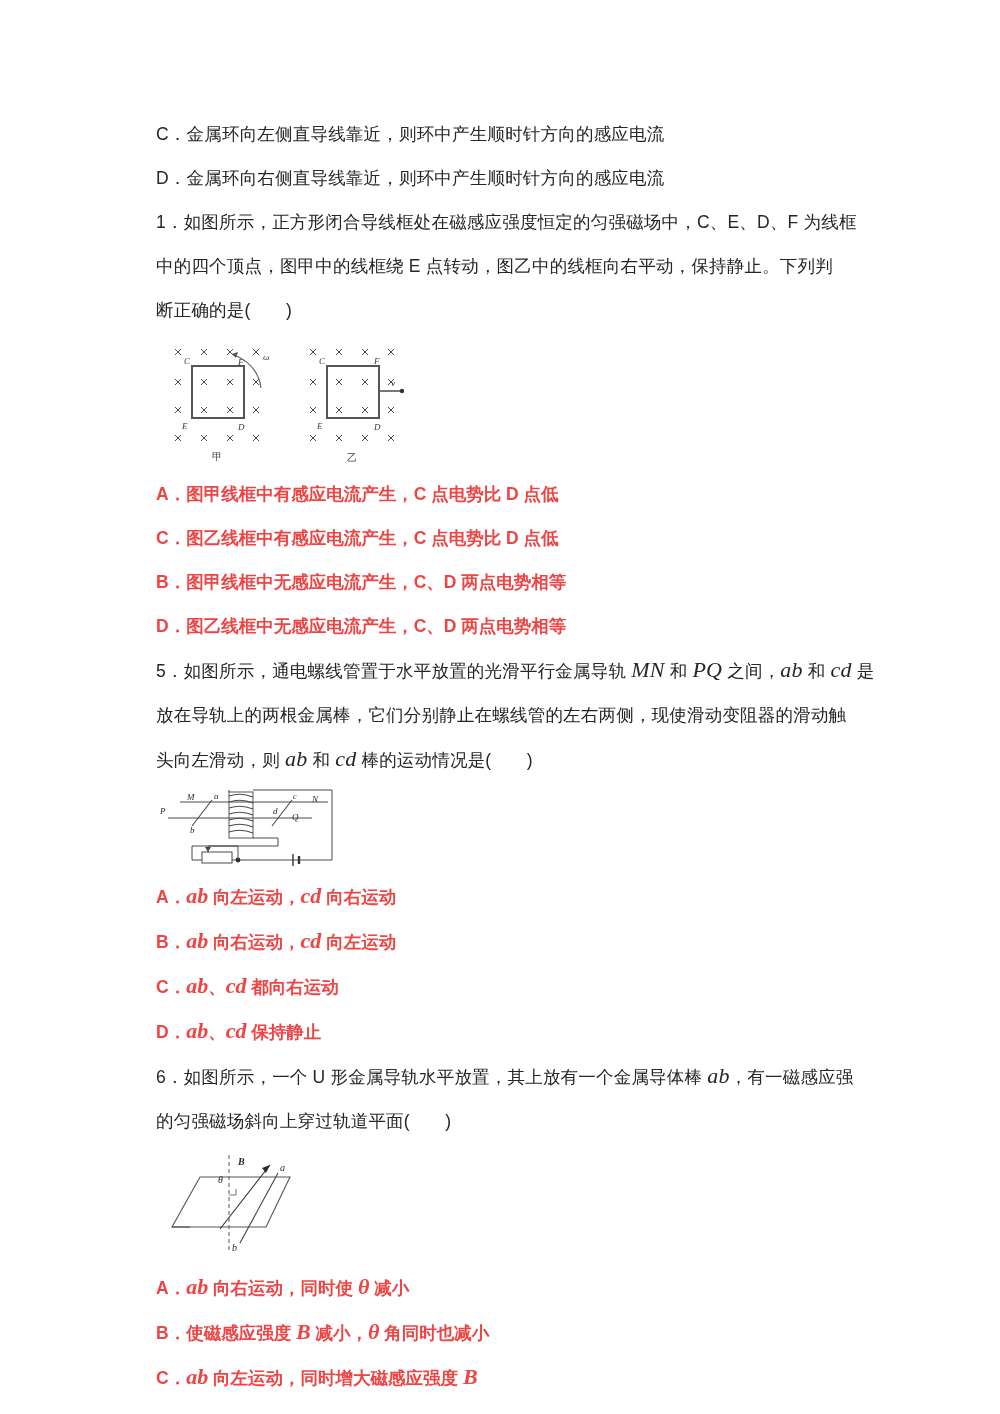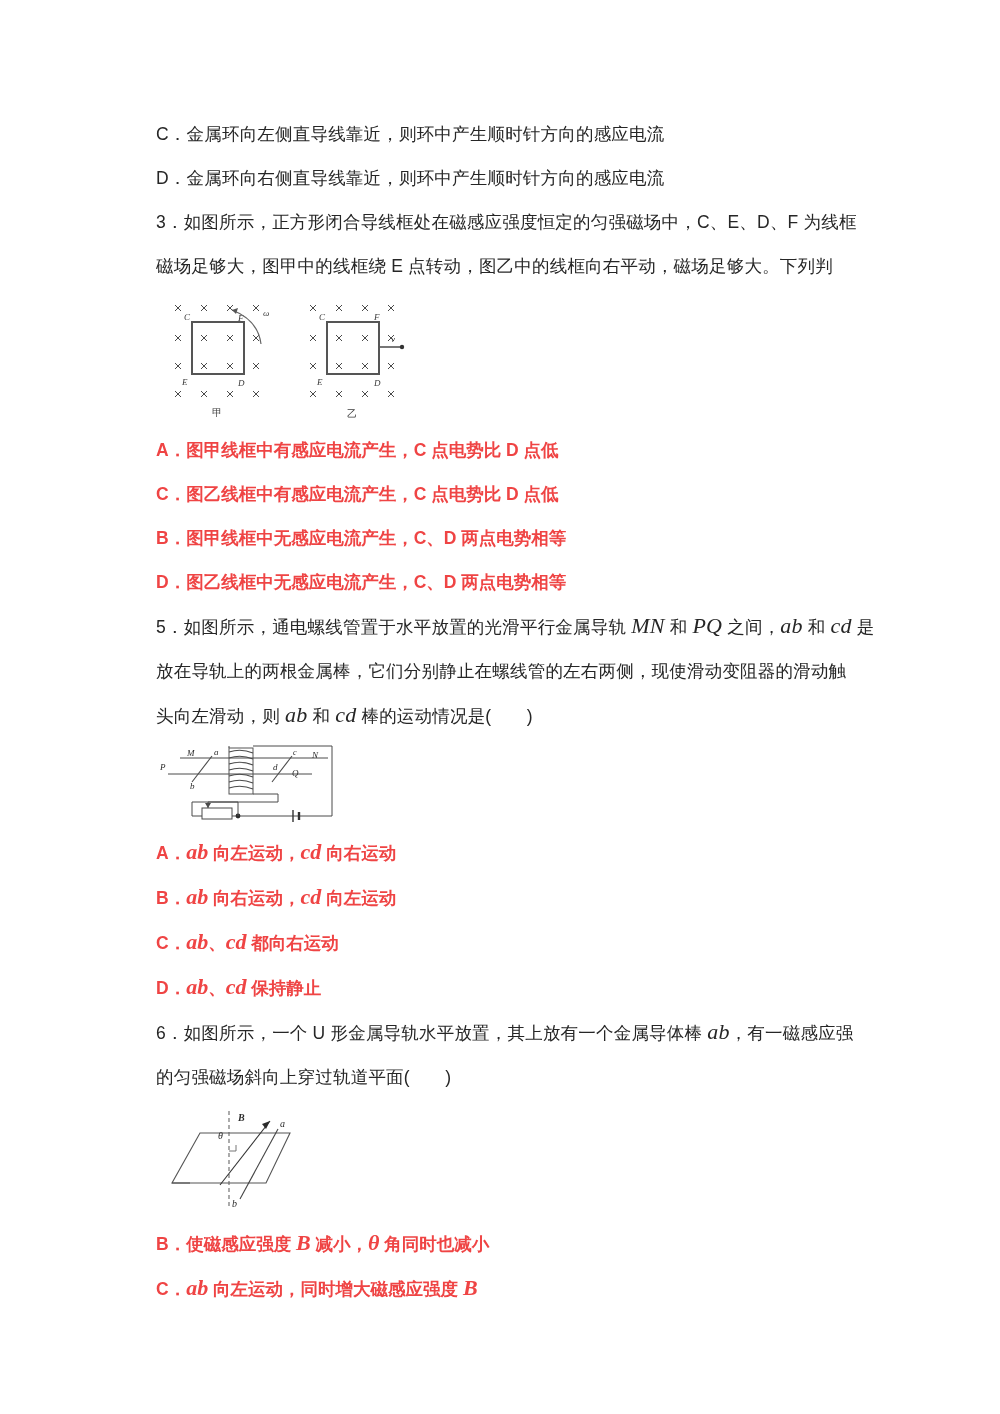--- a/index.html
+++ b/index.html
@@ -52,22 +52,23 @@
 </style>
 </head>
 <body>
 
 <div class="page">
   <div class="content">
 
     <div class="line">C．金属环向左侧直导线靠近，则环中产生顺时针方向的感应电流</div>
     <div class="line">D．金属环向右侧直导线靠近，则环中产生顺时针方向的感应电流</div>
 
-    <div class="line">3．如图所示，正方形闭合导线框处在磁感应强度恒定的匀强磁场中，C、E、D、F 为线框</div>
-    <div class="line">磁场足够大，图甲中的线框绕 E 点转动，图乙中的线框向右平动，磁场足够大。下列判</div>
+    <div class="line">1．如图所示，正方形闭合导线框处在磁感应强度恒定的匀强磁场中，C、E、D、F 为线框</div>
+    <div class="line">中的四个顶点，图甲中的线框绕 E 点转动，图乙中的线框向右平动，保持静止。下列判</div>
+    <div class="line">断正确的是(　　)</div>
 
     <div class="fig-wrap" style="margin-top:8px;margin-bottom:6px;margin-left:8px;">
       <svg width="270" height="126" viewBox="0 0 270 126">
         <g font-family="'Liberation Serif', serif" font-size="9" fill="#3c3c3c">
 
           <g stroke="#4a4a4a" stroke-width="1">
             <g>
               <line x1="11" y1="9" x2="17" y2="15"></line>
                 <line x1="17" y1="9" x2="11" y2="15"></line>
               <line x1="37" y1="9" x2="43" y2="15"></line>
@@ -257,17 +258,18 @@
         </g>
         <g font-family="'Liberation Serif', serif" font-size="10" font-style="italic" fill="#2b2b2b">
           <text x="76" y="14" font-weight="bold">B</text>
           <text x="56" y="32">θ</text>
           <text x="118" y="20">a</text>
           <text x="70" y="100">b</text>
         </g>
       </svg>
     </div>
 
+    <div class="opt"><span>A．</span><i>ab</i><span> 向右运动，同时使 </span><i>θ</i><span> 减小</span></div>
     <div class="opt"><span>B．</span><span>使磁感应强度 </span><i>B</i><span> 减小，</span><i>θ</i><span> 角同时也减小</span></div>
     <div class="opt"><span>C．</span><i>ab</i><span> 向左运动，同时增大磁感应强度 </span><i>B</i><span></span></div>
 
   </div>
 </div>
 
 </body></html>

